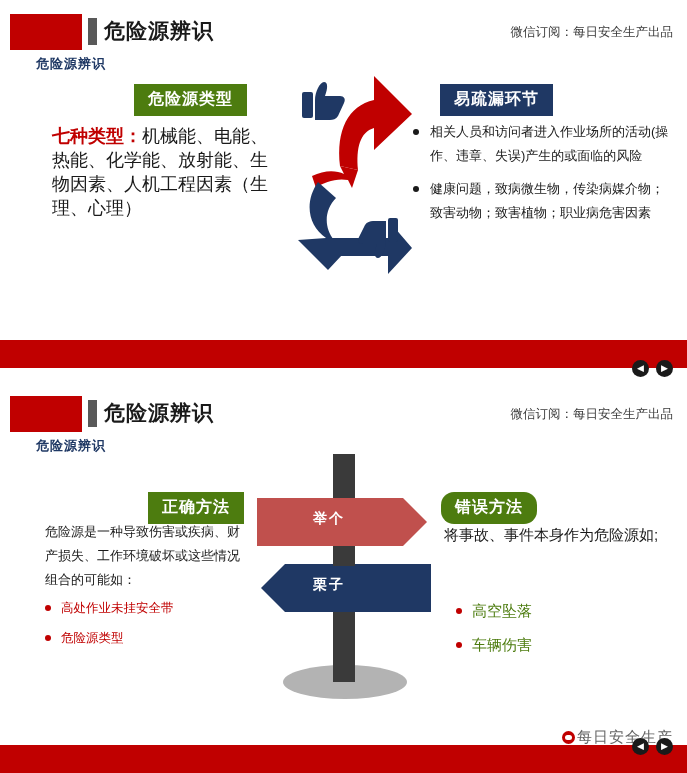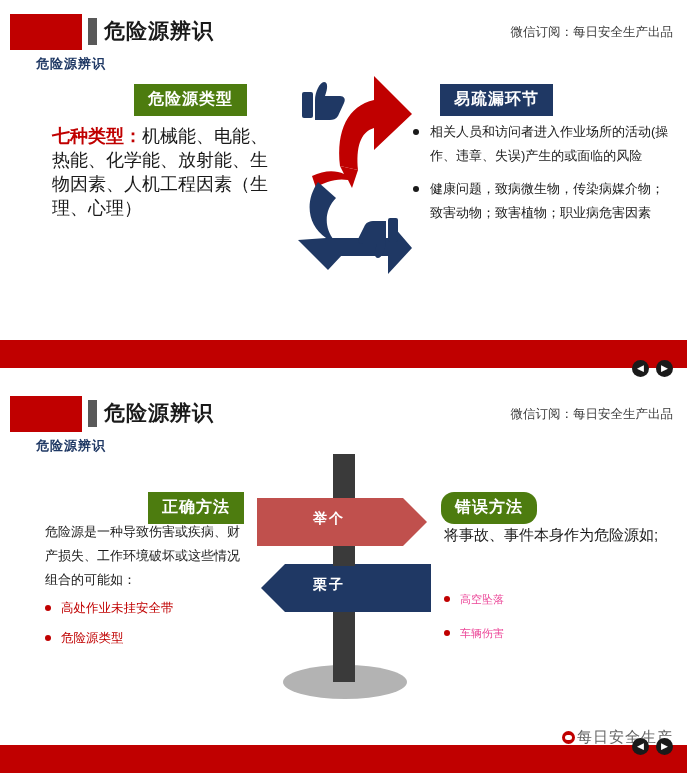--- a/index.html
+++ b/index.html
@@ -227,26 +227,26 @@
     width: 230px;
     font-size: 15px;
     line-height: 24px;
     color: #1a1a1a;
   }
   .s2-right-list {
     position: absolute;
     left: 444px;
     top: 587px;
     width: 220px;
-    margin: 0;
+    margin: 12px;
     padding: 0;
     list-style: none;
-    font-size: 11px;
+    font-size: 15px;
     line-height: 26px;
-    color: #ec4899;
+    color: #4d7c0f;
   }
   .s2-right-list li {
     position: relative;
     padding-left: 16px;
     margin-bottom: 8px;
   }
   .s2-right-list li::before {
     content: "";
     position: absolute;
     left: 0;

